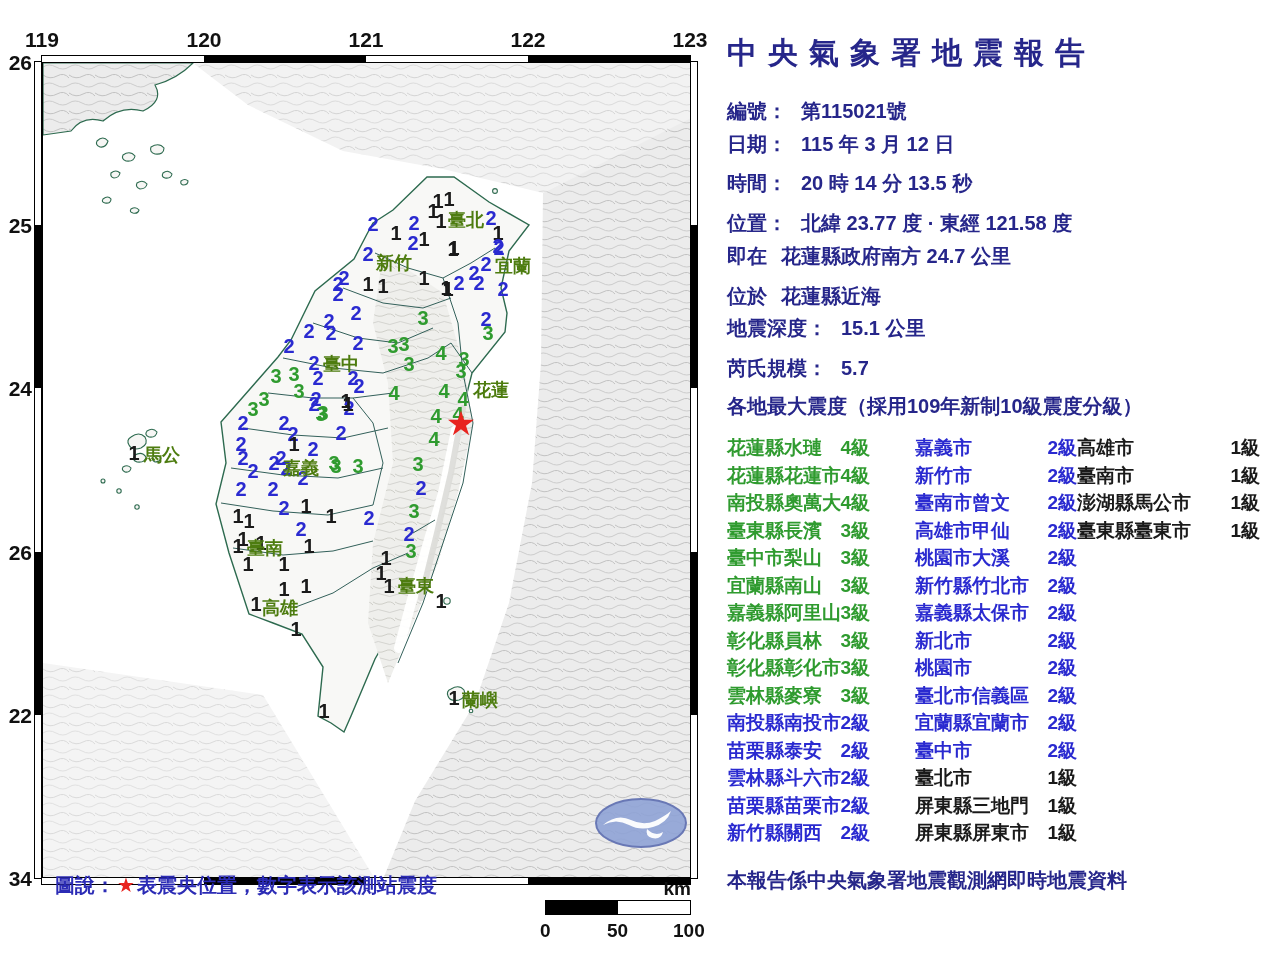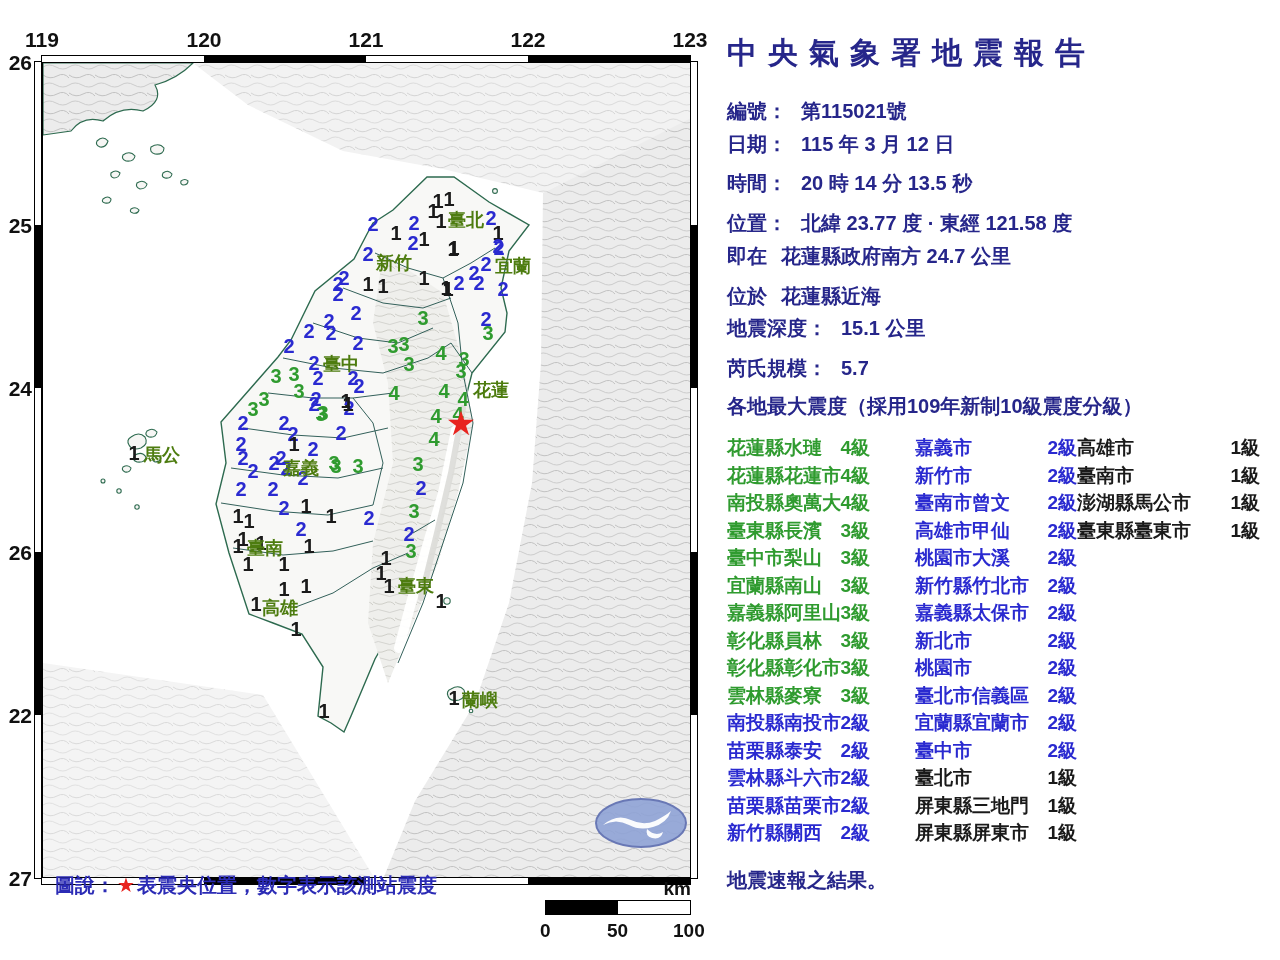--- a/index.html
+++ b/index.html
@@ -284,21 +284,21 @@
     <span class="xtick" style="left: 366px;">121</span>
     <span class="xtick" style="left: 528px;">122</span>
     <span class="xtick" style="left: 690px;">123</span>
   </div>
 <div id="yticks">
     <span class="ytick" style="top: 62px;">26</span>
     <span class="ytick" style="top: 225.2px;">25</span>
     <span class="ytick" style="top: 388.4px;">24</span>
     <span class="ytick" style="top: 551.6px;">26</span>
     <span class="ytick" style="top: 714.8px;">22</span>
-    <span class="ytick" style="top: 878px;">27</span>
+    <span class="ytick" style="top: 878px;">34</span>
   </div>
 
 <div class="legend">
   <span>圖說：</span><span class="star">★</span><span>表震央位置，數字表示該測站震度</span>
 </div>
 
 <div class="scalebar">
   <span class="unit">km</span>
   <div class="bar"></div>
   <div class="nums">
@@ -360,14 +360,14 @@
     </div>
   <div class="col c2">
       <div class="row lv1"><span>高雄市</span><span class="lvl">1級</span></div>
       <div class="row lv1"><span>臺南市</span><span class="lvl">1級</span></div>
       <div class="row lv1"><span>澎湖縣馬公市</span><span class="lvl">1級</span></div>
       <div class="row lv1"><span>臺東縣臺東市</span><span class="lvl">1級</span></div>
     </div>
 </div>
 
 <div class="footnote">
-  <div>地震速報之結果。</div>
+  <div>本報告係中央氣象署地震觀測網即時地震資料</div>
 </div>
 
 </body></html>

